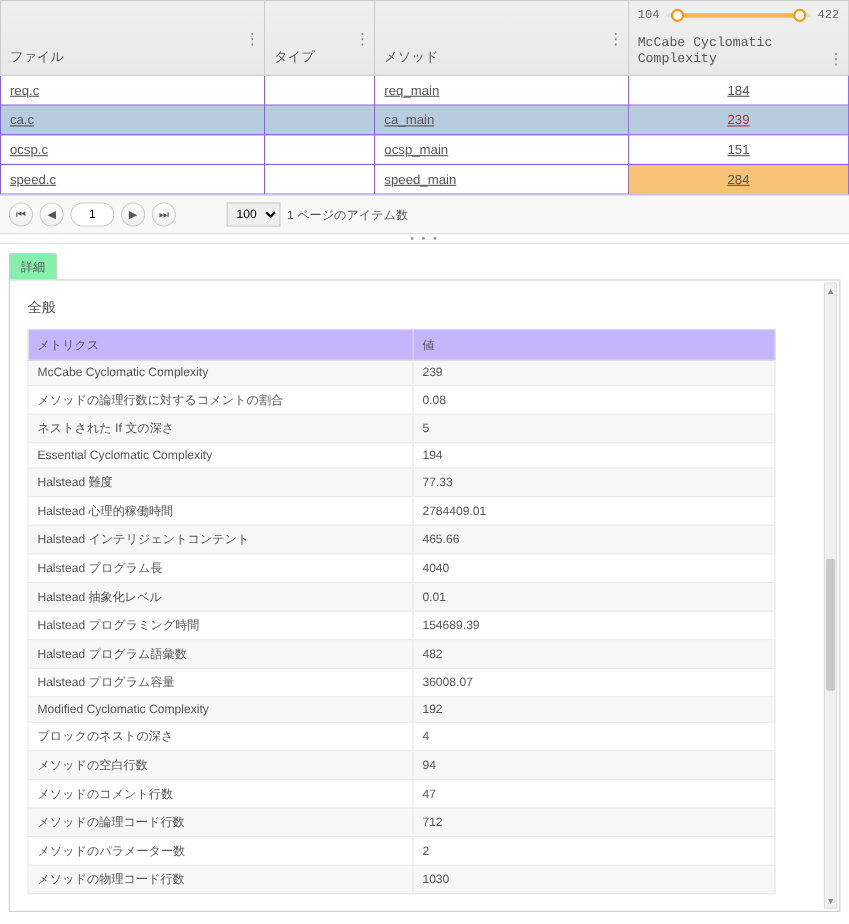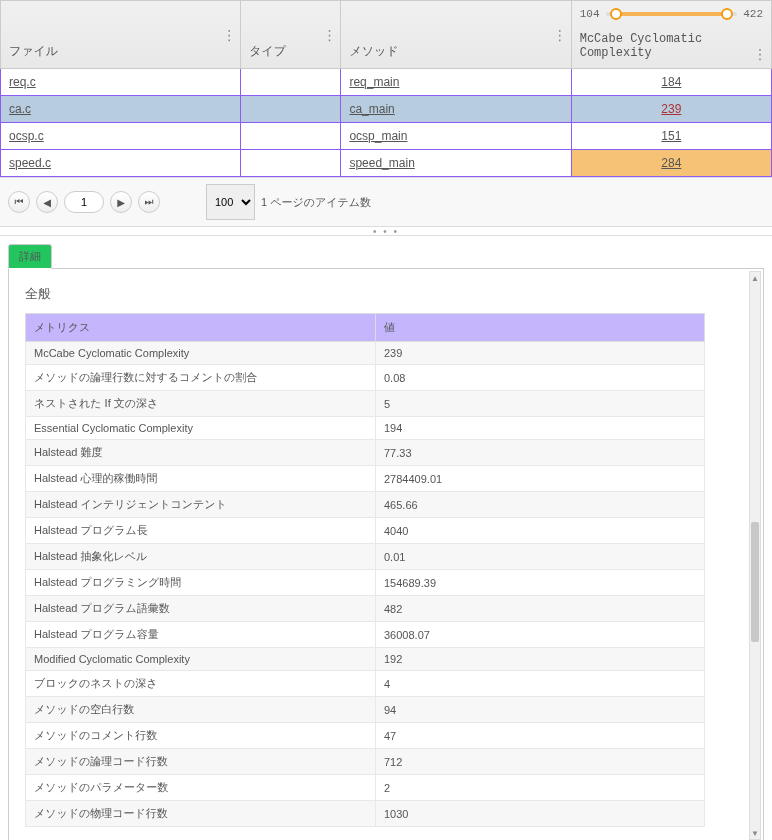--- a/index.html
+++ b/index.html
@@ -20,29 +20,29 @@
 .grid tbody td { border: 1px solid #8b5cf6; padding: 6px 8px; height: 27px; text-decoration: underline; }
 .grid tbody tr.selected td { background: #b8cce0; }
 .cell-metric { text-align: center; position: relative; }
 .cell-metric.h-olive { background: #c6c79d; color: #a33; }
 .cell-metric.h-orange { background: #f6c276; }
 
 
 .paginator { display: flex; align-items: center; gap: 6px; padding: 6px 8px; border-top: 1px solid #ddd; background: #f8f8f8; }
 .pg-btn { width: 22px; height: 22px; border: 1px solid #ccc; border-radius: 50%; background: linear-gradient(#fff,#eee); display: flex; align-items: center; justify-content: center; cursor: pointer; color: #555; font-size: 10px; }
 .pg-input { width: 40px; height: 22px; border: 1px solid #ccc; border-radius: 11px; text-align: center; font-size: 11px; }
-.pg-select { height: 36px; border: 1px solid #ccc; font-size: 11px; margin-left: 40px; padding: 1px 4px; }
+.pg-select { height: 22px; border: 1px solid #ccc; font-size: 11px; margin-left: 40px; padding: 1px 4px; }
 .pg-label { font-size: 11px; color: #555; }
 
 
 .splitter { height: 10px; display:flex; justify-content:center; align-items:center; color:#999; border-top:1px solid #ddd; border-bottom:1px solid #ddd; font-size:10px; letter-spacing:2px; }
 
 
 .details-wrap { position: relative; padding: 8px 8px 0 8px; }
-.tab { display: inline-block; padding: 4px 10px; border: 1px solid #ccc; border-bottom: 1px solid #fff; background: #22c55e; font-size: 11px; position: relative; z-index: 2; border-top-left-radius:3px; border-top-right-radius:3px; }
+.tab { display: inline-block; padding: 4px 10px; border: 1px solid #ccc; border-bottom: 1px solid #fff; background: #86efac; font-size: 11px; position: relative; z-index: 2; border-top-left-radius:3px; border-top-right-radius:3px; }
 .details-body { border: 1px solid #ccc; margin-top: -1px; padding: 16px; position: relative; height: 575px; overflow: hidden; }
 .scrollbar { position: absolute; right: 2px; top: 2px; bottom: 2px; width: 12px; background: #f0f0f0; border: 1px solid #ddd; }
 .scroll-thumb { position: absolute; left: 1px; right: 1px; top: 250px; height: 120px; background: #c8c8c8; border-radius: 2px; }
 .scroll-arrow { position:absolute; left:0; right:0; height:12px; display:flex; justify-content:center; align-items:center; color:#888; font-size:8px; }
 .section-title { font-size: 13px; margin-bottom: 10px; color: #555; }
 
 .metrics-table { width: 680px; border-collapse: collapse; }
 .metrics-table th { background: #c4b5fd; border: 1px solid #ddd; text-align: left; font-weight: normal; padding: 6px 8px; font-size: 11px; color: #555; }
 .metrics-table td { border: 1px solid #e8e8e8; padding: 5px 8px; font-size: 11px; }
 .metrics-table tbody tr:nth-child(odd) td { background: #f7f7f7; }

